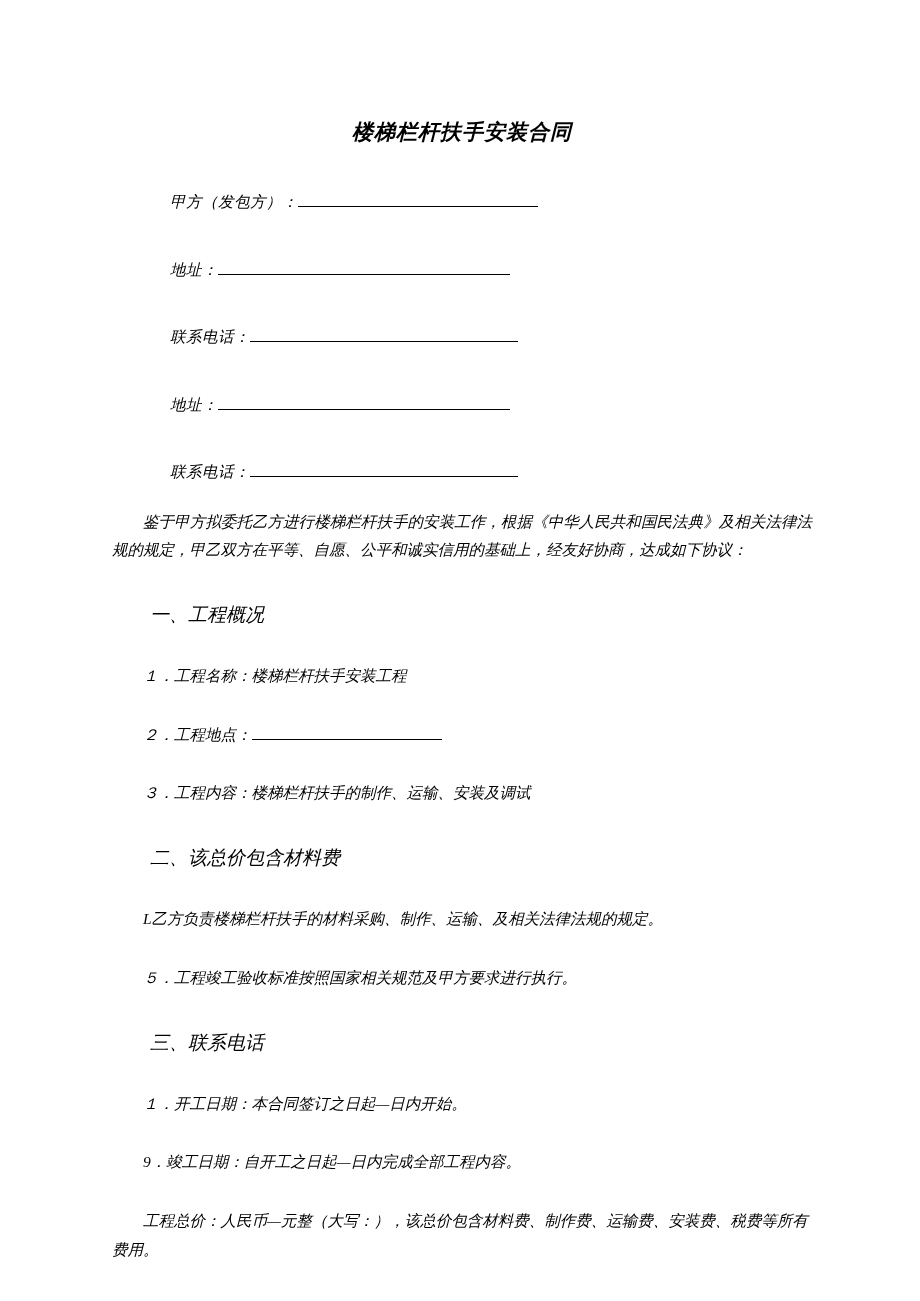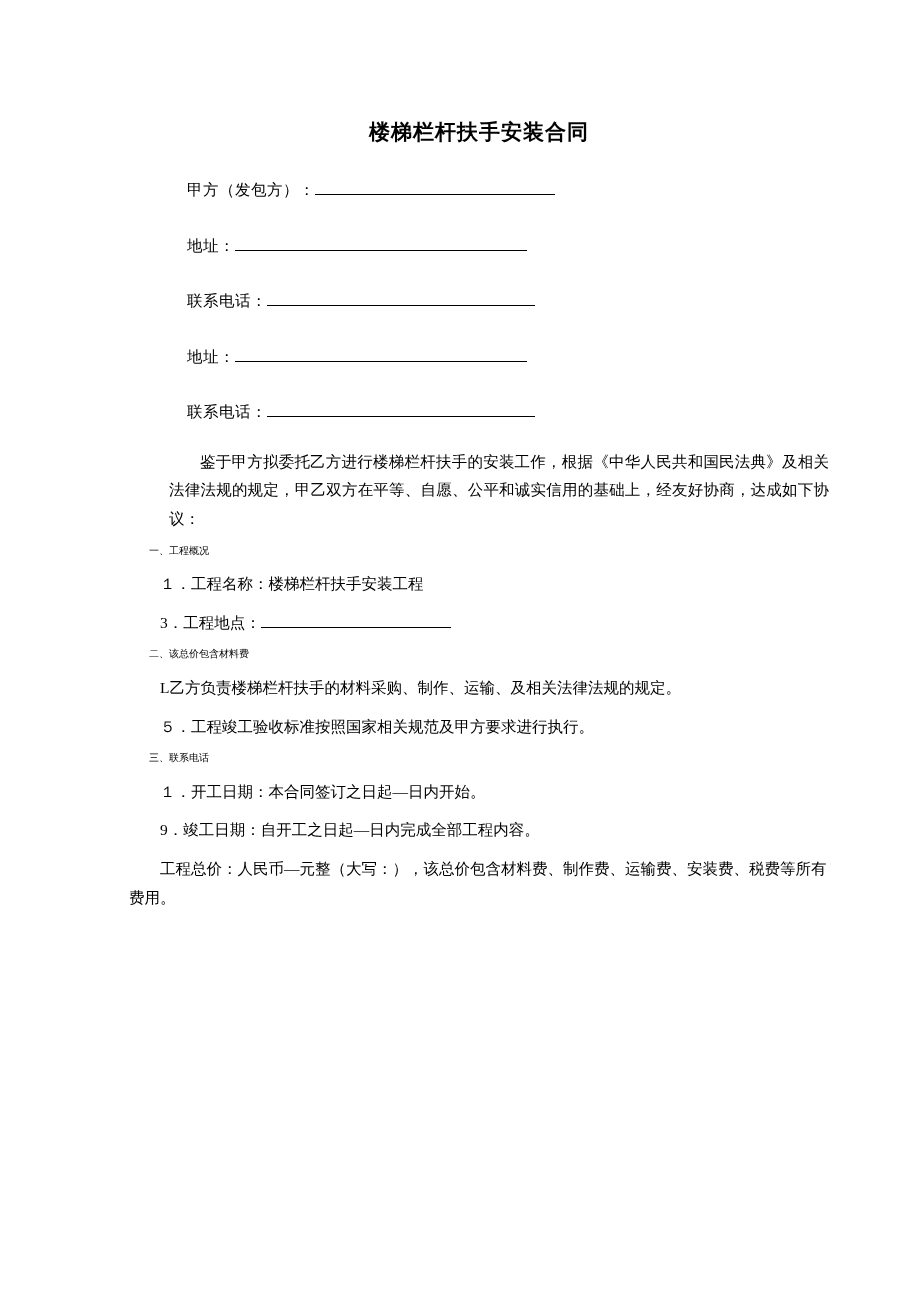--- a/index.html
+++ b/index.html
@@ -15,38 +15,39 @@
     width: 920px;
     height: 1301px;
     position: relative;
     background: #ffffff;
     box-sizing: border-box;
     padding: 0;
     overflow: hidden;
   }
   .content {
     position: absolute;
-    left: 129px;
+    left: 112px;
     top: 0;
     width: 700px;
+    font-style: italic;
   }
   .doc-title {
     text-align: center;
     font-family: "Liberation Sans", "DejaVu Sans", sans-serif;
     font-size: 21px;
     font-weight: bold;
     letter-spacing: 1px;
     margin-top: 118px;
     margin-bottom: 0;
     color: #000;
   }
   .field-line {
     font-size: 15.5px;
     line-height: 1.5;
-    margin-top: 32px;
+    margin-top: 44px;
     padding-left: 58px;
     white-space: nowrap;
   }
   .field-line .label {
     letter-spacing: 0.5px;
   }
   .blank {
     display: inline-block;
     border-bottom: 1px solid #000;
     vertical-align: baseline;
@@ -57,35 +58,34 @@
   .blank.w-addr { width: 292px; }
   .blank.w-phone { width: 268px; }
   .blank.w-site { width: 190px; }
 
   .para {
     font-size: 15.5px;
     line-height: 1.85;
     margin-top: 24px;
     text-align: justify;
     text-justify: inter-ideograph;
-    margin-left: 40px;
   }
   .para.indent {
     text-indent: 2em;
   }
   .section-head {
-    font-size: 10px;
+    font-size: 19px;
     line-height: 1.85;
-    margin-top: 8px;
+    margin-top: 32px;
     text-indent: 2em;
   }
   .item {
     font-size: 15.5px;
     line-height: 1.85;
-    margin-top: 10px;
+    margin-top: 30px;
     text-indent: 2em;
   }
   .sans {
     font-family: "Liberation Sans", "DejaVu Sans", sans-serif;
   }
 </style>
 </head>
 <body>
 
 <div class="page">
@@ -114,21 +114,24 @@
       <span class="label sans">联系电话：</span><span class="blank w-phone"></span>
     </div>
 
     <div class="para indent">鉴于甲方拟委托乙方进行楼梯栏杆扶手的安装工作，根据《中华人民共和国民法典》及相关法律法规的规定，甲乙双方在平等、自愿、公平和诚实信用的基础上，经友好协商，达成如下协议：</div>
 
     <div class="section-head sans">一、工程概况</div>
     <div class="item">
       <span>１．工程名称：楼梯栏杆扶手安装工程</span>
     </div>
     <div class="item">
-      <span>3．工程地点：</span><span class="blank w-site"></span>
+      <span>２．工程地点：</span><span class="blank w-site"></span>
+    </div>
+    <div class="item">
+      <span>３．工程内容：楼梯栏杆扶手的制作、运输、安装及调试</span>
     </div>
 
     <div class="section-head sans">二、该总价包含材料费</div>
     <div class="item">
       <span>L乙方负责楼梯栏杆扶手的材料采购、制作、运输、及相关法律法规的规定。</span>
     </div>
     <div class="item">
       <span>５．工程竣工验收标准按照国家相关规范及甲方要求进行执行。</span>
     </div>
 

